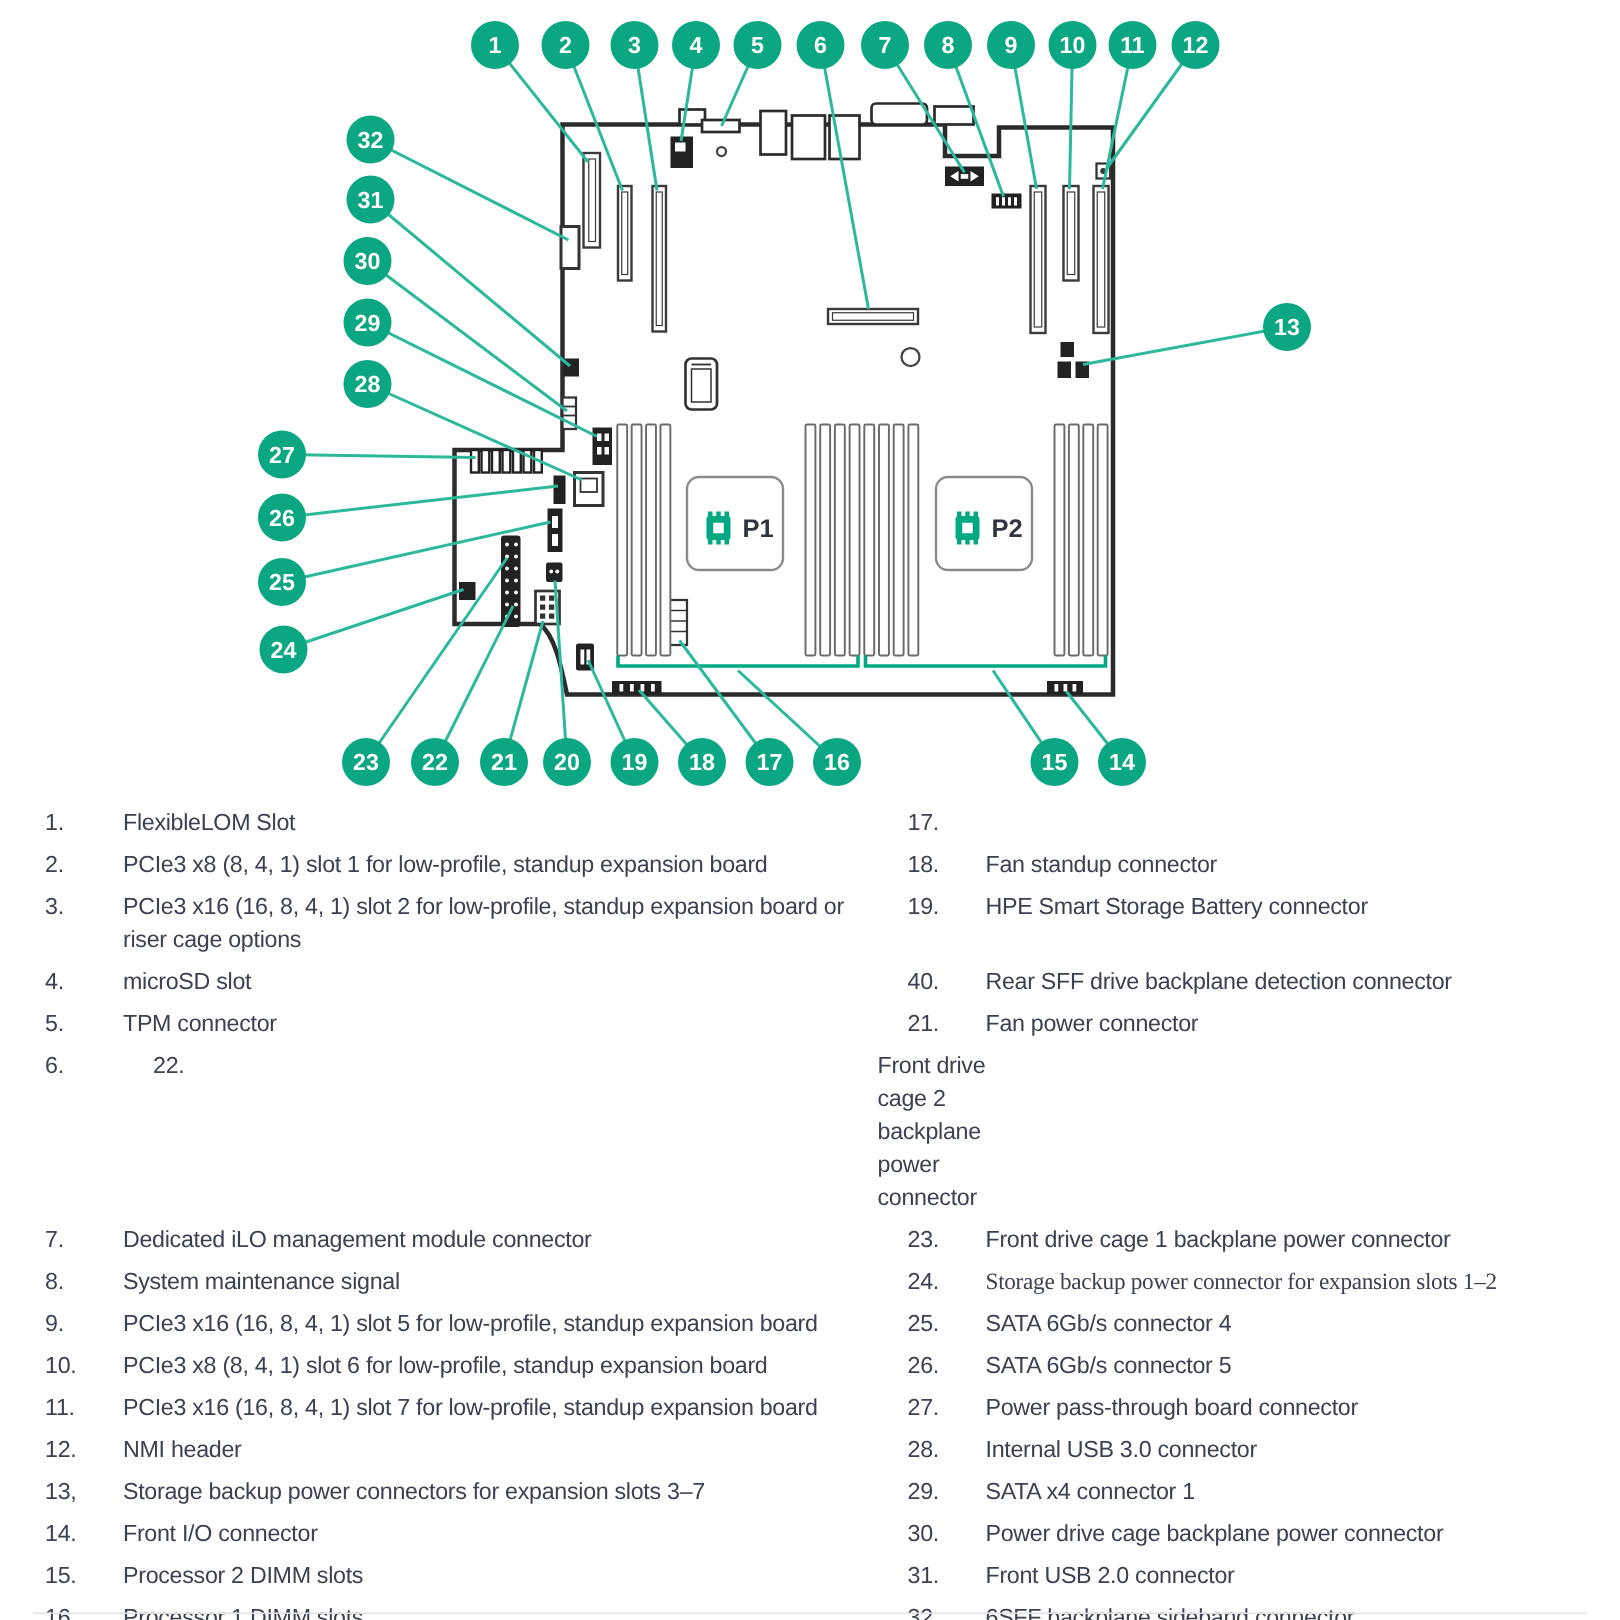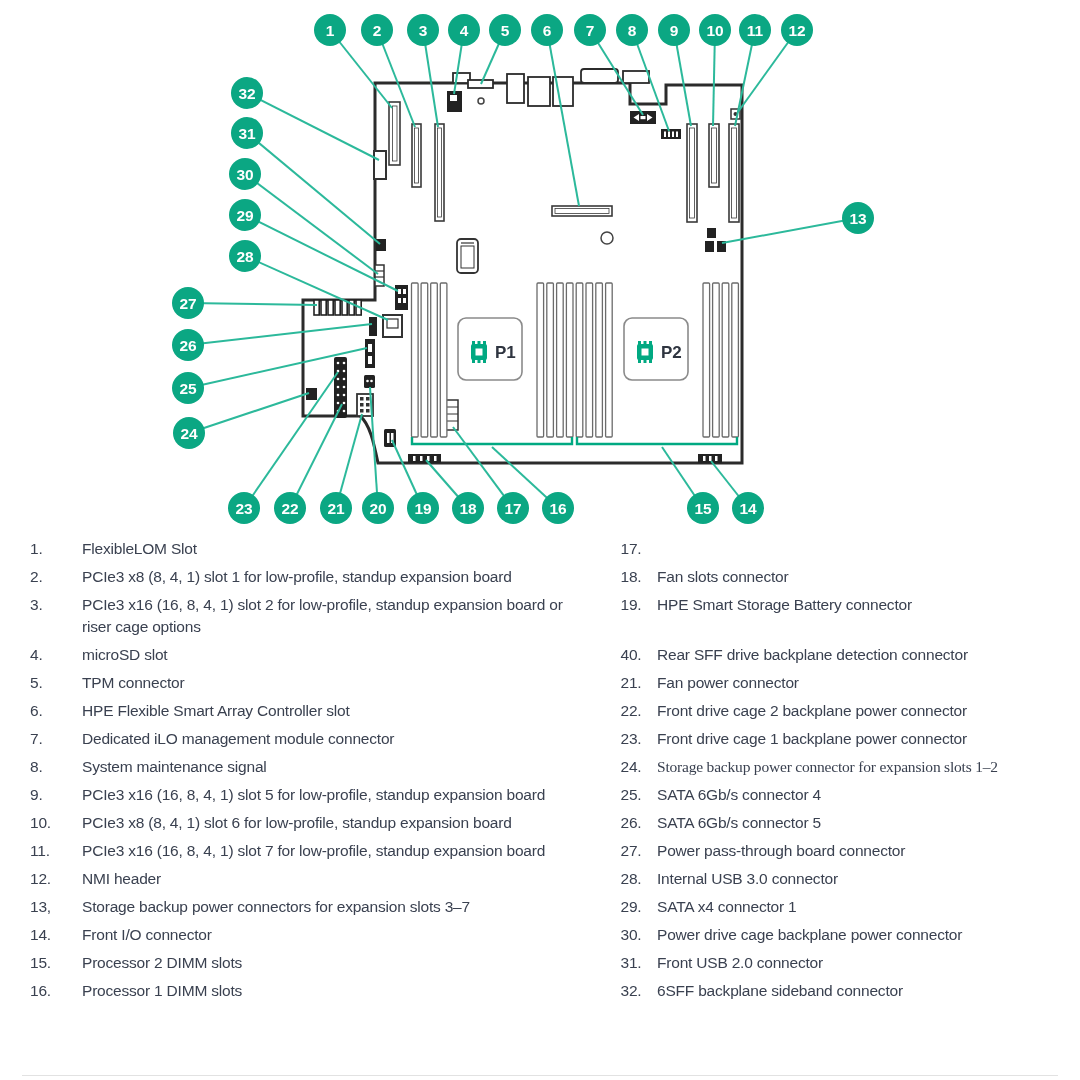--- a/index.html
+++ b/index.html
@@ -7,21 +7,21 @@
        font-family:"Liberation Sans", sans-serif;color:#3a4150;}
   .diagram-wrap{position:absolute;top:0;left:0;width:1080px;height:532px;}
   svg text.chip-label{font-family:"Liberation Sans", sans-serif;font-weight:bold;
        font-size:17px;fill:#2f3540;}
   svg text.callout-num{font-family:"Liberation Sans", sans-serif;font-weight:bold;
        font-size:15.5px;fill:#ffffff;text-anchor:middle;}
   .legend{position:absolute;top:538px;left:30px;width:1022px;}
   .legend-row{display:grid;grid-template-columns:52px 503px 72px 1fr;
        font-size:15.5px;line-height:22px;letter-spacing:-0.2px;margin-bottom:6px;}
   .legend-row .num{text-align:left;}
-  .legend-row .num-right{padding-left:20px;text-align:center;}
+  .legend-row .num-right{padding-left:20px;}
   .legend-row:nth-child(8) .right-text{text-align:justify;font-family:Liberation Serif, serif;}
   .bottom-rule{position:absolute;top:1075px;left:22px;width:1036px;height:1px;
        background:#e2e2e2;}
 </style>
 </head>
 <body>
 
 <div class="diagram-wrap">
 <svg width="1080" height="532" viewBox="0 0 1080 532" xmlns="http://www.w3.org/2000/svg">
 
@@ -376,21 +376,21 @@
 <div class="legend" id="legend">
     <div class="legend-row">
       <div class="num">1.</div>
       <div class="left-text">FlexibleLOM Slot</div>
       <div class="num num-right">17.</div>
     </div>
     <div class="legend-row">
       <div class="num">2.</div>
       <div class="left-text">PCIe3 x8 (8, 4, 1) slot 1 for low-profile, standup expansion board</div>
       <div class="num num-right">18.</div>
-      <div class="right-text">Fan slots connector</div>
+      <div class="right-text">Fan standup connector</div>
     </div>
     <div class="legend-row">
       <div class="num">3.</div>
       <div class="left-text">PCIe3 x16 (16, 8, 4, 1) slot 2 for low-profile, standup expansion board or riser cage options</div>
       <div class="num num-right">19.</div>
       <div class="right-text">HPE Smart Storage Battery connector</div>
     </div>
     <div class="legend-row">
       <div class="num">4.</div>
       <div class="left-text">microSD slot</div>
@@ -398,21 +398,20 @@
       <div class="right-text">Rear SFF drive backplane detection connector</div>
     </div>
     <div class="legend-row">
       <div class="num">5.</div>
       <div class="left-text">TPM connector</div>
       <div class="num num-right">21.</div>
       <div class="right-text">Fan power connector</div>
     </div>
     <div class="legend-row">
       <div class="num">6.</div>
-      <div class="left-text">HPE Flexible Smart Array Controller slot</div>
       <div class="num num-right">22.</div>
       <div class="right-text">Front drive cage 2 backplane power connector</div>
     </div>
     <div class="legend-row">
       <div class="num">7.</div>
       <div class="left-text">Dedicated iLO management module connector</div>
       <div class="num num-right">23.</div>
       <div class="right-text">Front drive cage 1 backplane power connector</div>
     </div>
     <div class="legend-row">

